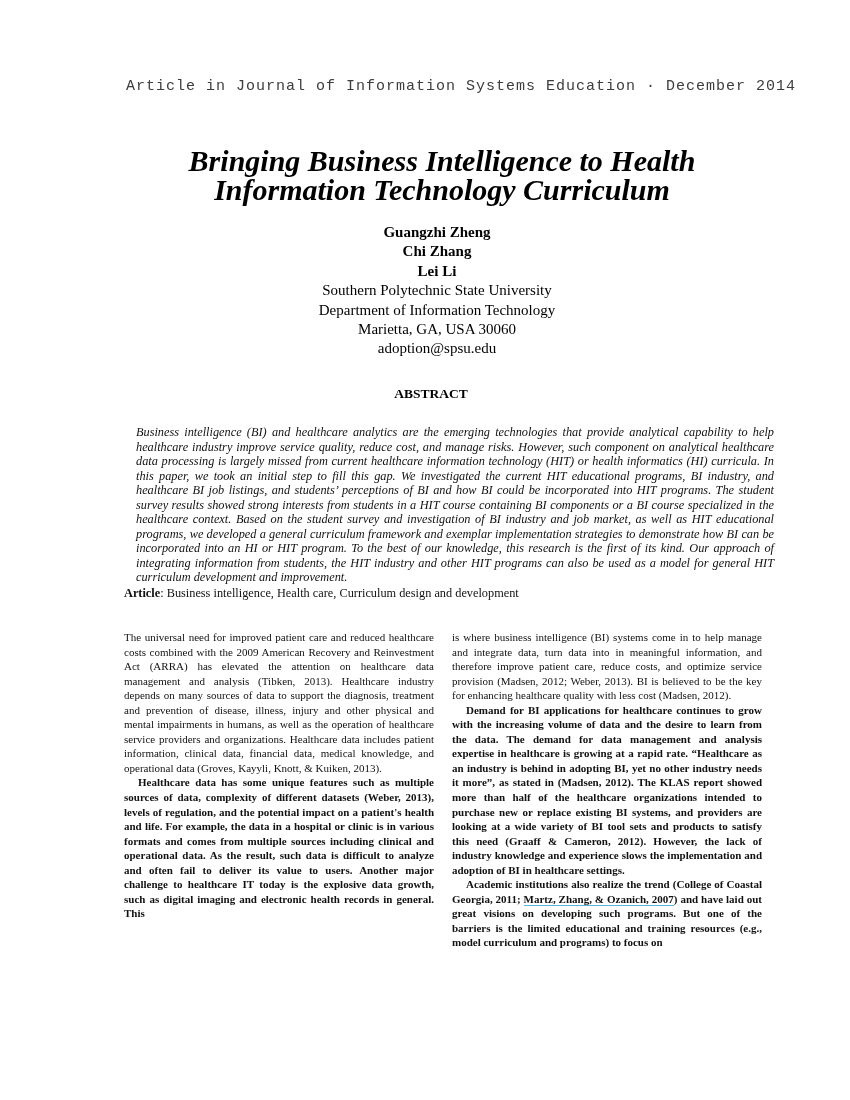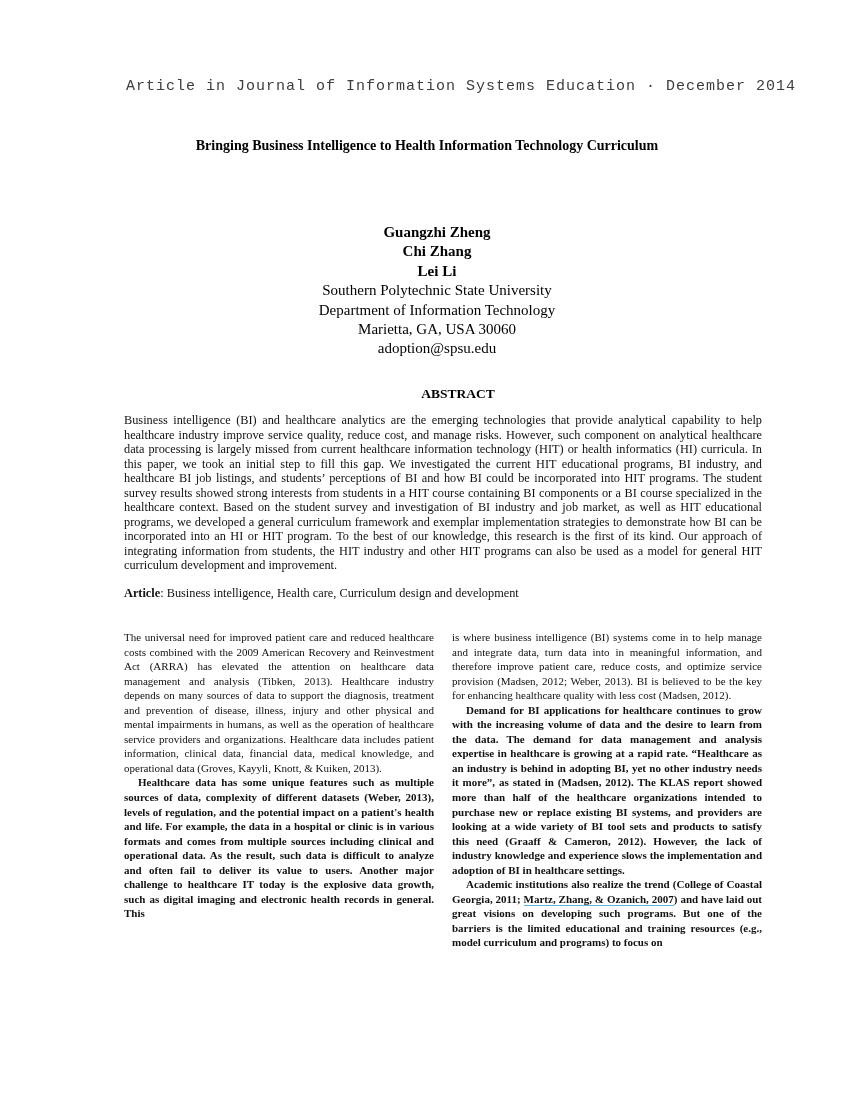--- a/index.html
+++ b/index.html
@@ -20,58 +20,60 @@
     font-size: 15px;
     letter-spacing: 1px;
     color: #3d3d3d;
     white-space: nowrap;
   }
   .title {
     position: absolute;
     top: 129px;
     left: 105px;
     width: 640px;
-    margin: 2px;
+    margin: 17px;
     text-align: center;
-    font-size: 14px;
+    font-size: 30px;
     line-height: 29px;
     font-weight: bold;
     color: #000000;
+    font-style: italic;
   }
   .byline {
     position: absolute;
     top: 223px;
     left: 12px;
     width: 850px;
     text-align: center;
     line-height: 19.4px;
     color: #000000;
   }
   .author { font-weight: bold; font-size: 15px; }
   .affil { font-size: 15px; }
   .abstract-heading {
     position: absolute;
     top: 386px;
-    left: 139px;
+    left: 112px;
     width: 638px;
     margin: 0;
     text-align: center;
     font-weight: bold;
     font-size: 13.5px;
     color: #000000;
   }
   .abstract-text {
     position: absolute;
     top: 413px;
     left: 124px;
     width: 638px;
-    margin: 0;
+    margin: 12px;
     text-align: justify;
     font-size: 12.3px;
     line-height: 14.5px;
+    font-style: italic;
   }
   .keywords {
     position: absolute;
     top: 586px;
     left: 124px;
     width: 638px;
     margin: 0;
     font-size: 12.3px;
   }
   .kw-label { font-weight: bold; }

